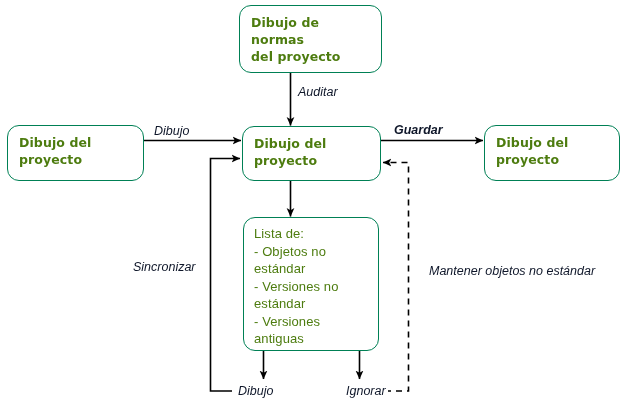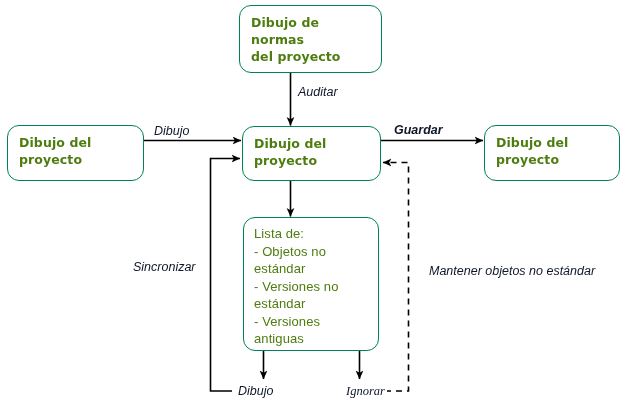--- a/index.html
+++ b/index.html
@@ -142,15 +142,15 @@
   <div class="edge-label" style="left:152px; top:124px;">Dibujo</div>
 
   <div class="edge-label" style="left:392px; top:123px;font-weight:bold;">Guardar</div>
 
   <div class="edge-label" style="left:131px; top:260px;">Sincronizar</div>
 
   <div class="edge-label" style="left:427px; top:264px;">Mantener objetos no estándar</div>
 
   <div class="edge-label" style="left:236px; top:384px;">Dibujo</div>
 
-  <div class="edge-label" style="left:344px; top:384px;font-family:Liberation Serif, serif;">Ignorar</div>
+  <div class="edge-label" style="left:344px; top:384px;">Ignorar</div>
 
 </div>
 
 </body></html>

